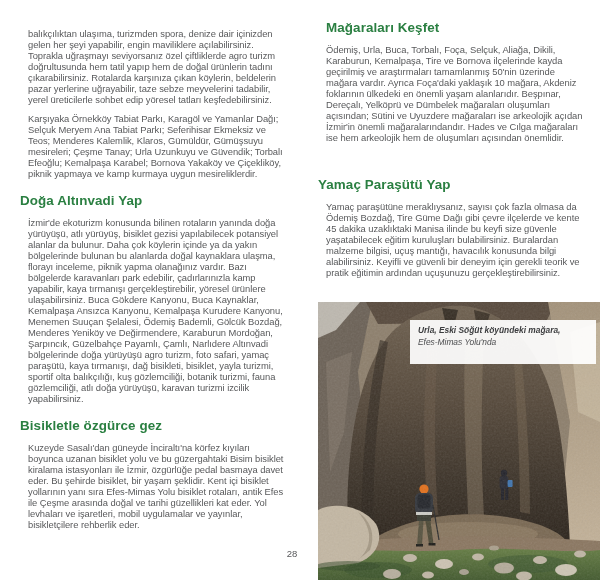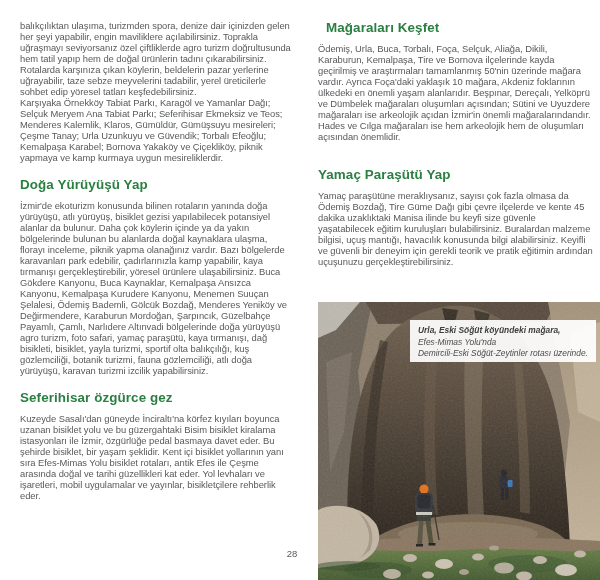--- a/index.html
+++ b/index.html
@@ -5,59 +5,59 @@
   html,body{margin:0;padding:0;background:#ffffff;}
   .page{
     position:relative;width:600px;height:580px;background:#ffffff;
     font-family:"Liberation Sans",sans-serif;overflow:hidden;
     color:#58595b;
   }
   .col{position:absolute;}
   .col-left{left:20px;top:20px;width:272px;}
   .col-right{left:318px;top:20px;width:276px;}
   .body-text{
-    font-size:9.4px;line-height:11px;margin:0;color:#58595b;
+    font-size:9.4px;line-height:11px;margin:8px;color:#58595b;
     text-align:left;letter-spacing:-0.05px;
   }
   h2.sec-heading{
     font-size:13.4px;line-height:16px;font-weight:bold;color:#2a7f41;
     margin:14px 0 7px 0;letter-spacing:0.1px;
   }
   h2.first{margin-top:0;padding-left:8px;}
-  h2.mt-lg{margin-top:25px;}
+  h2.mt-lg{margin-top:34px;}
   .photo{
     position:absolute;left:318px;top:302px;width:282px;height:278px;margin:0;
   }
   .photo svg{display:block;}
   .photo-caption{
     position:absolute;left:92px;top:18px;width:170px;
     background:rgba(255,255,255,0.93);
-    padding:5px 8px 2px 8px;
+    padding:5px 8px 16px 8px;
     font-size:8.4px;line-height:11.5px;color:#4a4b4d;font-style:italic;
   }
   .caption-title{font-weight:bold;color:#3c3d3f;}
   .page-number{
     position:absolute;left:280px;top:548px;width:24px;text-align:center;
     font-size:9.5px;color:#58595b;
   }
 </style>
 </head>
 <body>
 
 <div class="page">
 
   <div class="col col-left">
     <p class="body-text">balıkçılıktan ulaşıma, turizmden spora, denize dair içinizden gelen her şeyi yapabilir, engin maviliklere açılabilirsiniz. Toprakla uğraşmayı seviyorsanız özel çiftliklerde agro turizm doğrultusunda hem tatil yapıp hem de doğal ürünlerin tadını çıkarabilirsiniz. Rotalarda karşınıza çıkan köylerin, beldelerin pazar yerlerine uğrayabilir, taze sebze meyvelerini tadabilir, yerel üreticilerle sohbet edip yöresel tatları keşfedebilirsiniz.</p>
 
     <p class="body-text">Karşıyaka Örnekköy Tabiat Parkı, Karagöl ve Yamanlar Dağı; Selçuk Meryem Ana Tabiat Parkı; Seferihisar Ekmeksiz ve Teos; Menderes Kalemlik, Klaros, Gümüldür, Gümüşsuyu mesireleri; Çeşme Tanay; Urla Uzunkuyu ve Güvendik; Torbalı Efeoğlu; Kemalpaşa Karabel; Bornova Yakaköy ve Çiçekliköy, piknik yapmaya ve kamp kurmaya uygun mesireliklerdir.</p>
 
-    <h2 class="sec-heading">Doğa Yürüyüşü Yap</h2>
+    <h2 class="sec-heading">Doğa Altınvadi Yap</h2>
     <p class="body-text">İzmir'de ekoturizm konusunda bilinen rotaların yanında doğa yürüyüşü, atlı yürüyüş, bisiklet gezisi yapılabilecek potansiyel alanlar da bulunur. Daha çok köylerin içinde ya da yakın bölgelerinde bulunan bu alanlarda doğal kaynaklara ulaşma, florayı inceleme, piknik yapma olanağınız vardır. Bazı bölgelerde karavanları park edebilir, çadırlarınızla kamp yapabilir, kaya tırmanışı gerçekleştirebilir, yöresel ürünlere ulaşabilirsiniz. Buca Gökdere Kanyonu, Buca Kaynaklar, Kemalpaşa Ansızca Kanyonu, Kemalpaşa Kurudere Kanyonu, Menemen Suuçan Şelalesi, Ödemiş Bademli, Gölcük Bozdağ, Menderes Yeniköy ve Değirmendere, Karaburun Mordoğan, Şarpıncık, Güzelbahçe Payamlı, Çamlı, Narlıdere Altınvadi bölgelerinde doğa yürüyüşü agro turizm, foto safari, yamaç paraşütü, kaya tırmanışı, dağ bisikleti, bisiklet, yayla turizmi, sportif olta balıkçılığı, kuş gözlemciliği, botanik turizmi, fauna gözlemciliği, atlı doğa yürüyüşü, karavan turizmi izcilik yapabilirsiniz.</p>
 
-    <h2 class="sec-heading">Seferihisar özgürce gez</h2>
+    <h2 class="sec-heading">Bisikletle özgürce gez</h2>
     <p class="body-text">Kuzeyde Sasalı'dan güneyde İnciraltı'na körfez kıyıları boyunca uzanan bisiklet yolu ve bu güzergahtaki Bisim bisiklet kiralama istasyonları ile İzmir, özgürlüğe pedal basmaya davet eder. Bu şehirde bisiklet, bir yaşam şeklidir. Kent içi bisiklet yollarının yanı sıra Efes-Mimas Yolu bisiklet rotaları, antik Efes ile Çeşme arasında doğal ve tarihi güzellikleri kat eder. Yol levhaları ve işaretleri, mobil uygulamalar ve yayınlar, bisikletçilere rehberlik eder.</p>
   </div>
 
   <div class="col col-right">
     <h2 class="sec-heading first">Mağaraları Keşfet</h2>
     <p class="body-text">Ödemiş, Urla, Buca, Torbalı, Foça, Selçuk, Aliağa, Dikili, Karaburun, Kemalpaşa, Tire ve Bornova ilçelerinde kayda geçirilmiş ve araştırmaları tamamlanmış 50'nin üzerinde mağara vardır. Ayrıca Foça'daki yaklaşık 10 mağara, Akdeniz foklarının ülkedeki en önemli yaşam alanlarıdır. Beşpınar, Dereçalı, Yelköprü ve Dümbelek mağaraları oluşumları açısından; Sütini ve Uyuzdere mağaraları ise arkeolojik açıdan İzmir'in önemli mağaralarındandır. Hades ve Cılga mağaraları ise hem arkeolojik hem de oluşumları açısından önemlidir.</p>
 
     <h2 class="sec-heading mt-lg">Yamaç Paraşütü Yap</h2>
     <p class="body-text">Yamaç paraşütüne meraklıysanız, sayısı çok fazla olmasa da Ödemiş Bozdağ, Tire Güme Dağı gibi çevre ilçelerde ve kente 45 dakika uzaklıktaki Manisa ilinde bu keyfi size güvenle yaşatabilecek eğitim kuruluşları bulabilirsiniz. Buralardan malzeme bilgisi, uçuş mantığı, havacılık konusunda bilgi alabilirsiniz. Keyifli ve güvenli bir deneyim için gerekli teorik ve pratik eğitimin ardından uçuşunuzu gerçekleştirebilirsiniz.</p>
   </div>
@@ -153,19 +153,18 @@
         <rect x="110.5" y="241" width="7" height="2.5" fill="#1e1d19"></rect>
         <line x1="115" y1="203" x2="121" y2="238" stroke="#2c2c2c" stroke-width="1.2"></line>
       </g>
 
       <rect width="282" height="278" filter="url(#grain)" opacity="0.14"></rect>
     </svg>
 
     <figcaption class="photo-caption">
       <div class="caption-title">Urla, Eski Söğüt köyündeki mağara,</div>
       <div>Efes-Mimas Yolu'nda</div>
-      <div>Demircili-Eski Söğüt-Zeytinler rotası üzerinde.</div>
     </figcaption>
   </figure>
 
   <div class="page-number">28</div>
 
 </div>
 
 </body></html>

